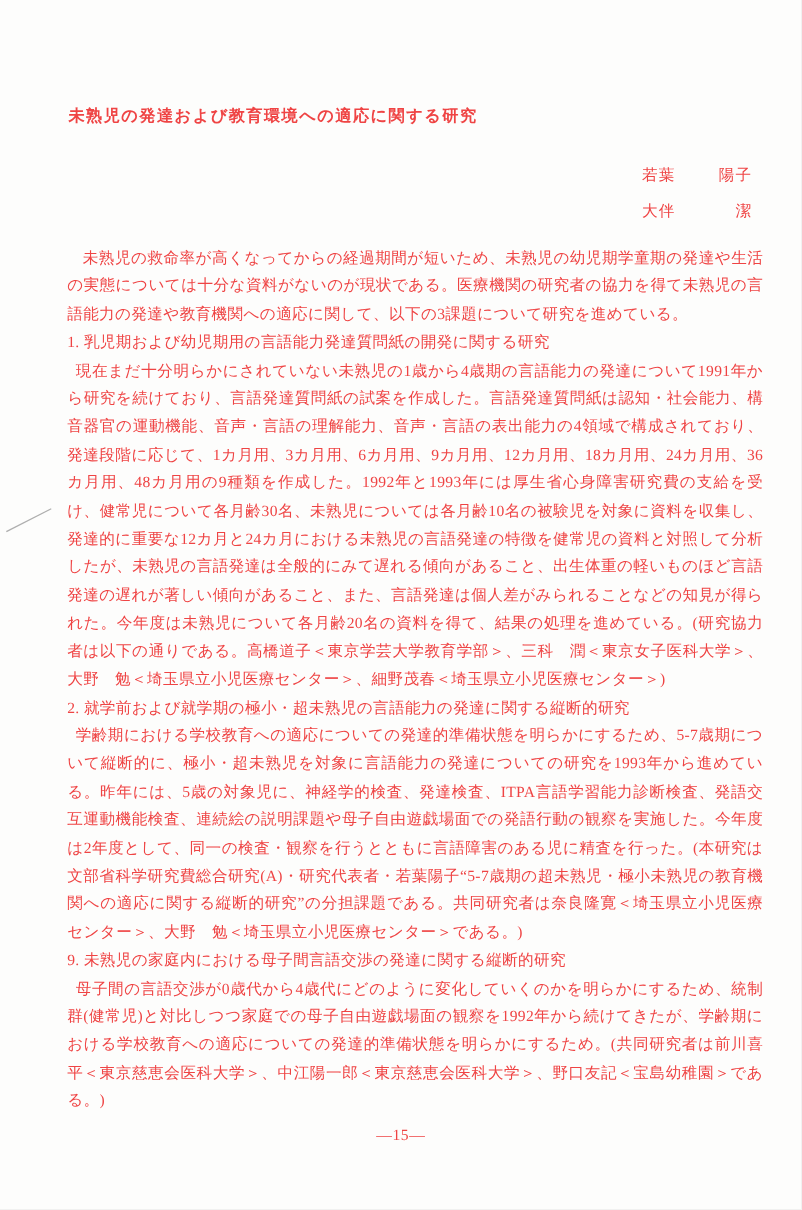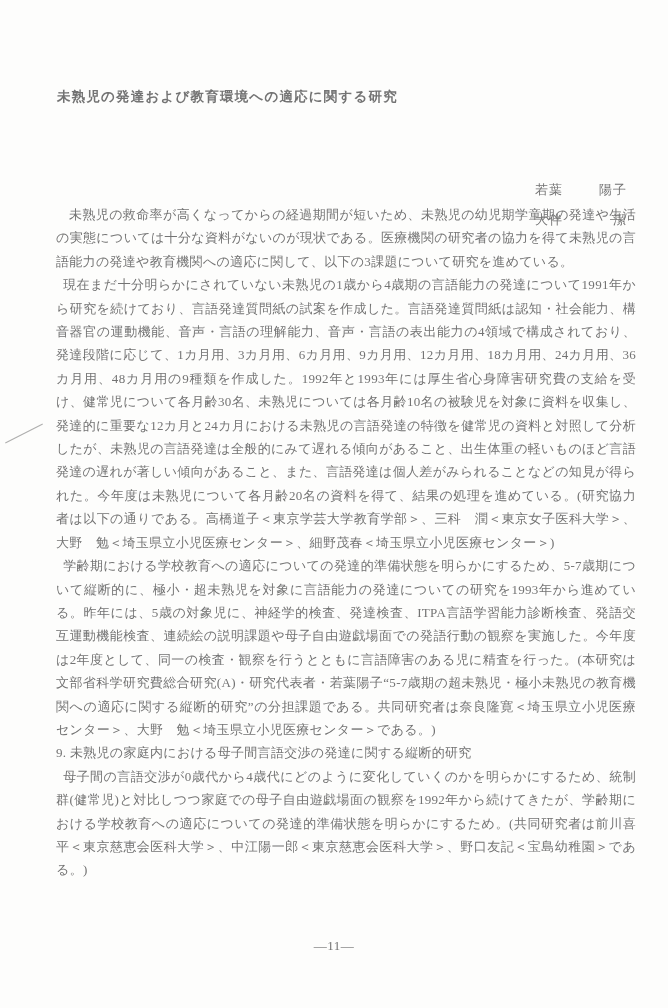--- a/index.html
+++ b/index.html
@@ -5,21 +5,21 @@
   html, body {
     margin: 0;
     padding: 0;
     background: #e8e8e8;
   }
   .page {
     position: relative;
     width: 668px;
     height: 1008px;
     background: #fdfdfc;
-    color: #737373;
+    color: #ef4444;
     font-family: "Liberation Serif", "DejaVu Serif", serif;
     overflow: hidden;
   }
   .scan-artifact {
     position: absolute;
     left: 3px;
     top: 433px;
     width: 42px;
     height: 1px;
     background: #9a9a9a;
@@ -36,21 +36,20 @@
     letter-spacing: 1.2px;
     white-space: nowrap;
   }
   .authors {
     position: absolute;
     top: 137px;
     right: 41px;
     width: 92px;
     font-size: 13px;
     letter-spacing: 1px;
-    margin-top: 44px;
   }
   .author-row {
     display: flex;
     justify-content: space-between;
     height: 20px;
     margin-bottom: 10px;
   }
   .body-text {
     position: absolute;
     left: 56px;
@@ -92,21 +91,23 @@
       <span>陽子</span>
     </div>
     <div class="author-row">
       <span>大伴</span>
       <span>潔</span>
     </div>
   </div>
 
   <div class="body-text">
     <p class="para-indent-full">未熟児の救命率が高くなってからの経過期間が短いため、未熟児の幼児期学童期の発達や生活の実態については十分な資料がないのが現状である。医療機関の研究者の協力を得て未熟児の言語能力の発達や教育機関への適応に関して、以下の3課題について研究を進めている。</p>
+    <p class="section-heading">1. 乳児期および幼児期用の言語能力発達質問紙の開発に関する研究</p>
     <p class="para-indent-half">現在まだ十分明らかにされていない未熟児の1歳から4歳期の言語能力の発達について1991年から研究を続けており、言語発達質問紙の試案を作成した。言語発達質問紙は認知・社会能力、構音器官の運動機能、音声・言語の理解能力、音声・言語の表出能力の4領域で構成されており、発達段階に応じて、1カ月用、3カ月用、6カ月用、9カ月用、12カ月用、18カ月用、24カ月用、36カ月用、48カ月用の9種類を作成した。1992年と1993年には厚生省心身障害研究費の支給を受け、健常児について各月齢30名、未熟児については各月齢10名の被験児を対象に資料を収集し、発達的に重要な12カ月と24カ月における未熟児の言語発達の特徴を健常児の資料と対照して分析したが、未熟児の言語発達は全般的にみて遅れる傾向があること、出生体重の軽いものほど言語発達の遅れが著しい傾向があること、また、言語発達は個人差がみられることなどの知見が得られた。今年度は未熟児について各月齢20名の資料を得て、結果の処理を進めている。(研究協力者は以下の通りである。高橋道子＜東京学芸大学教育学部＞、三科　潤＜東京女子医科大学＞、大野　勉＜埼玉県立小児医療センター＞、細野茂春＜埼玉県立小児医療センター＞)</p>
+    <p class="section-heading">2. 就学前および就学期の極小・超未熟児の言語能力の発達に関する縦断的研究</p>
     <p class="para-indent-half">学齢期における学校教育への適応についての発達的準備状態を明らかにするため、5-7歳期について縦断的に、極小・超未熟児を対象に言語能力の発達についての研究を1993年から進めている。昨年には、5歳の対象児に、神経学的検査、発達検査、ITPA言語学習能力診断検査、発語交互運動機能検査、連続絵の説明課題や母子自由遊戯場面での発語行動の観察を実施した。今年度は2年度として、同一の検査・観察を行うとともに言語障害のある児に精査を行った。(本研究は文部省科学研究費総合研究(A)・研究代表者・若葉陽子“5-7歳期の超未熟児・極小未熟児の教育機関への適応に関する縦断的研究”の分担課題である。共同研究者は奈良隆寛＜埼玉県立小児医療センター＞、大野　勉＜埼玉県立小児医療センター＞である。)</p>
     <p class="section-heading">9. 未熟児の家庭内における母子間言語交渉の発達に関する縦断的研究</p>
     <p class="para-indent-half">母子間の言語交渉が0歳代から4歳代にどのように変化していくのかを明らかにするため、統制群(健常児)と対比しつつ家庭での母子自由遊戯場面の観察を1992年から続けてきたが、学齢期における学校教育への適応についての発達的準備状態を明らかにするため。(共同研究者は前川喜平＜東京慈恵会医科大学＞、中江陽一郎＜東京慈恵会医科大学＞、野口友記＜宝島幼稚園＞である。)</p>
   </div>
 
-  <div class="page-number">—11—</div>
+  <div class="page-number">—15—</div>
 
 </div>
 
 </body></html>

